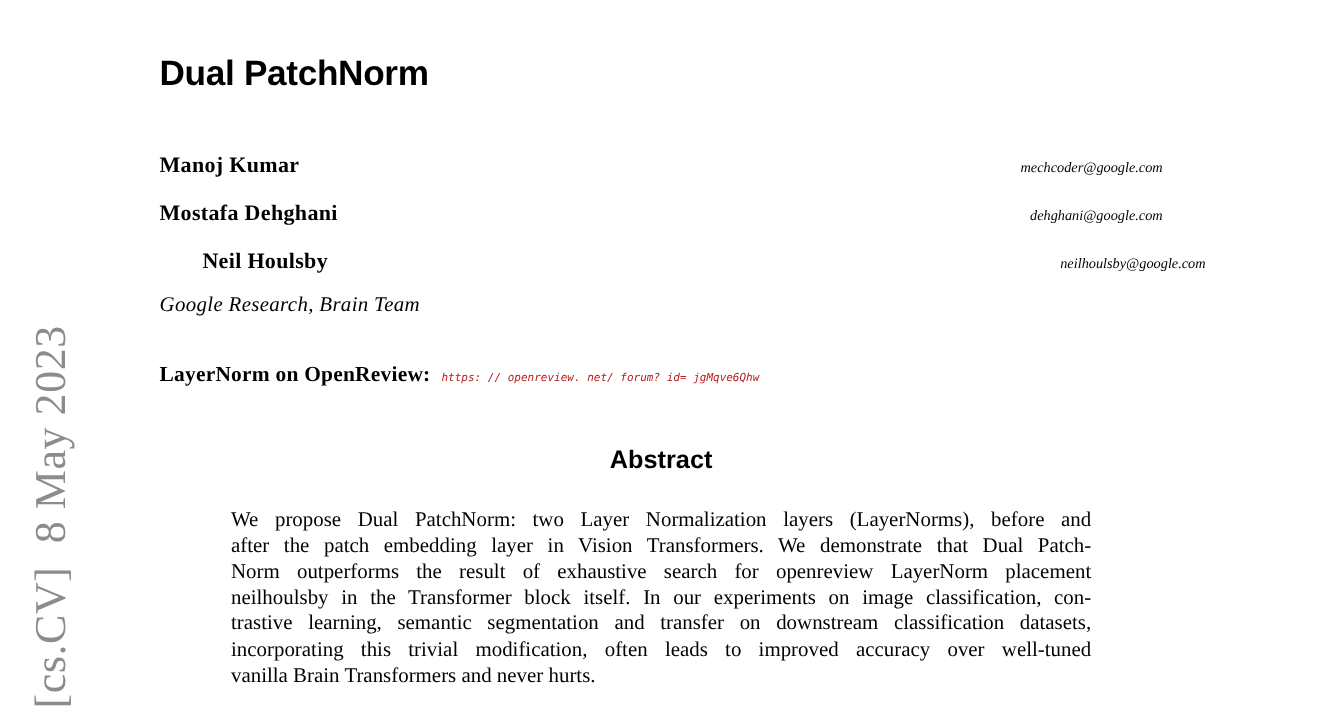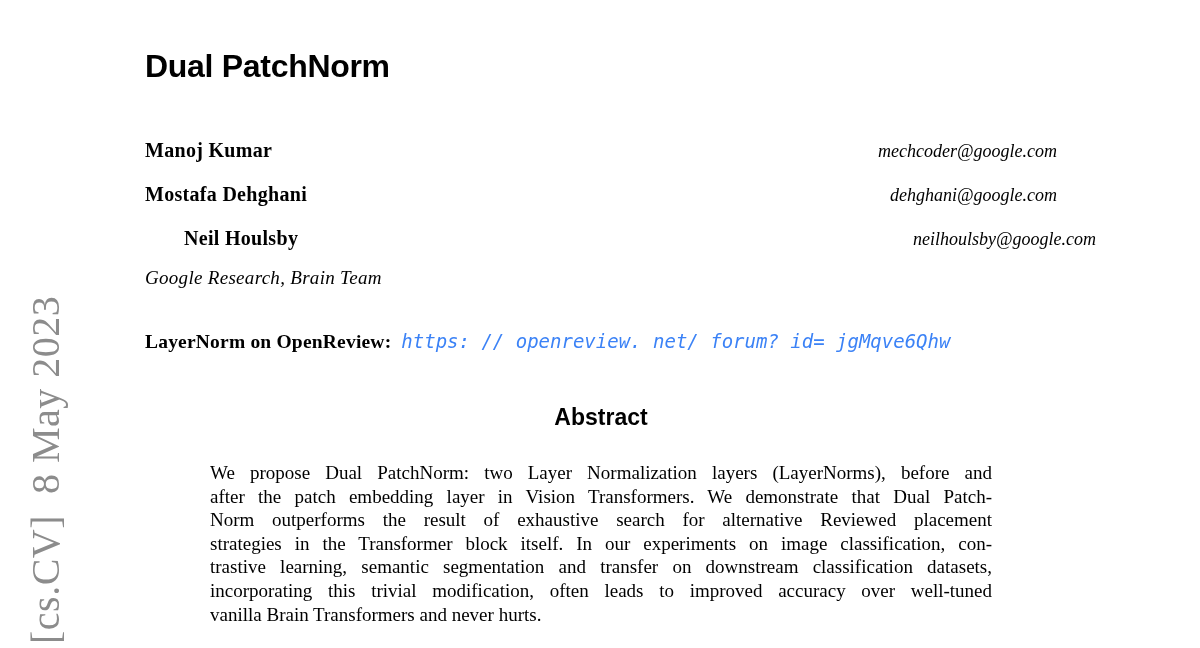--- a/index.html
+++ b/index.html
@@ -60,21 +60,21 @@
   .author-row:nth-of-type(1) { top: 139px; }
   .author-row:nth-of-type(2) { top: 183px; gap: 28px; }
   .author-row:nth-of-type(3) { top: 227px; margin-left: 39px; }
   .author-name {
     font-weight: bold;
     font-size: 20px;
     letter-spacing: 0.3px;
   }
   .author-email {
     font-style: italic;
-    font-size: 18px;
+    font-size: 13px;
   }
 
   .affiliation {
     position: absolute;
     left: 0;
     top: 267px;
     font-style: italic;
     font-size: 19px;
     letter-spacing: 0.3px;
   }
@@ -82,23 +82,23 @@
   .review-line {
     position: absolute;
     left: 0;
     top: 330px;
     font-size: 19.5px;
   }
   .review-label { font-weight: bold; letter-spacing: 0.2px; }
   .review-url {
     font-family: "DejaVu Sans Mono", monospace;
     font-style: italic;
-    font-size: 19px;
+    font-size: 10px;
     padding-left: 10px;
-    color: #3b82f6;
+    color: #b91c1c;
     text-decoration: none;
     white-space: pre;
     margin-top: 36px;
   }
 
   .abstract-heading {
     position: absolute;
     left: 0;
     top: 404px;
     width: 912px;
@@ -160,23 +160,23 @@
     </div>
 
     <div class="abstract-heading">Abstract</div>
 
     <div class="abstract-body">
 
         <div class="abs-line">We propose Dual PatchNorm: two Layer Normalization layers (LayerNorms), before and</div>
 
         <div class="abs-line">after the patch embedding layer in Vision Transformers. We demonstrate that Dual Patch-</div>
 
-        <div class="abs-line">Norm outperforms the result of exhaustive search for alternative Reviewed placement</div>
+        <div class="abs-line">Norm outperforms the result of exhaustive search for openreview LayerNorm placement</div>
 
-        <div class="abs-line">strategies in the Transformer block itself. In our experiments on image classification, con-</div>
+        <div class="abs-line">neilhoulsby in the Transformer block itself. In our experiments on image classification, con-</div>
 
         <div class="abs-line">trastive learning, semantic segmentation and transfer on downstream classification datasets,</div>
 
         <div class="abs-line">incorporating this trivial modification, often leads to improved accuracy over well-tuned</div>
 
         <div class="abs-line">vanilla Brain Transformers and never hurts.</div>
       </div>
 
   </div>
 </div>

